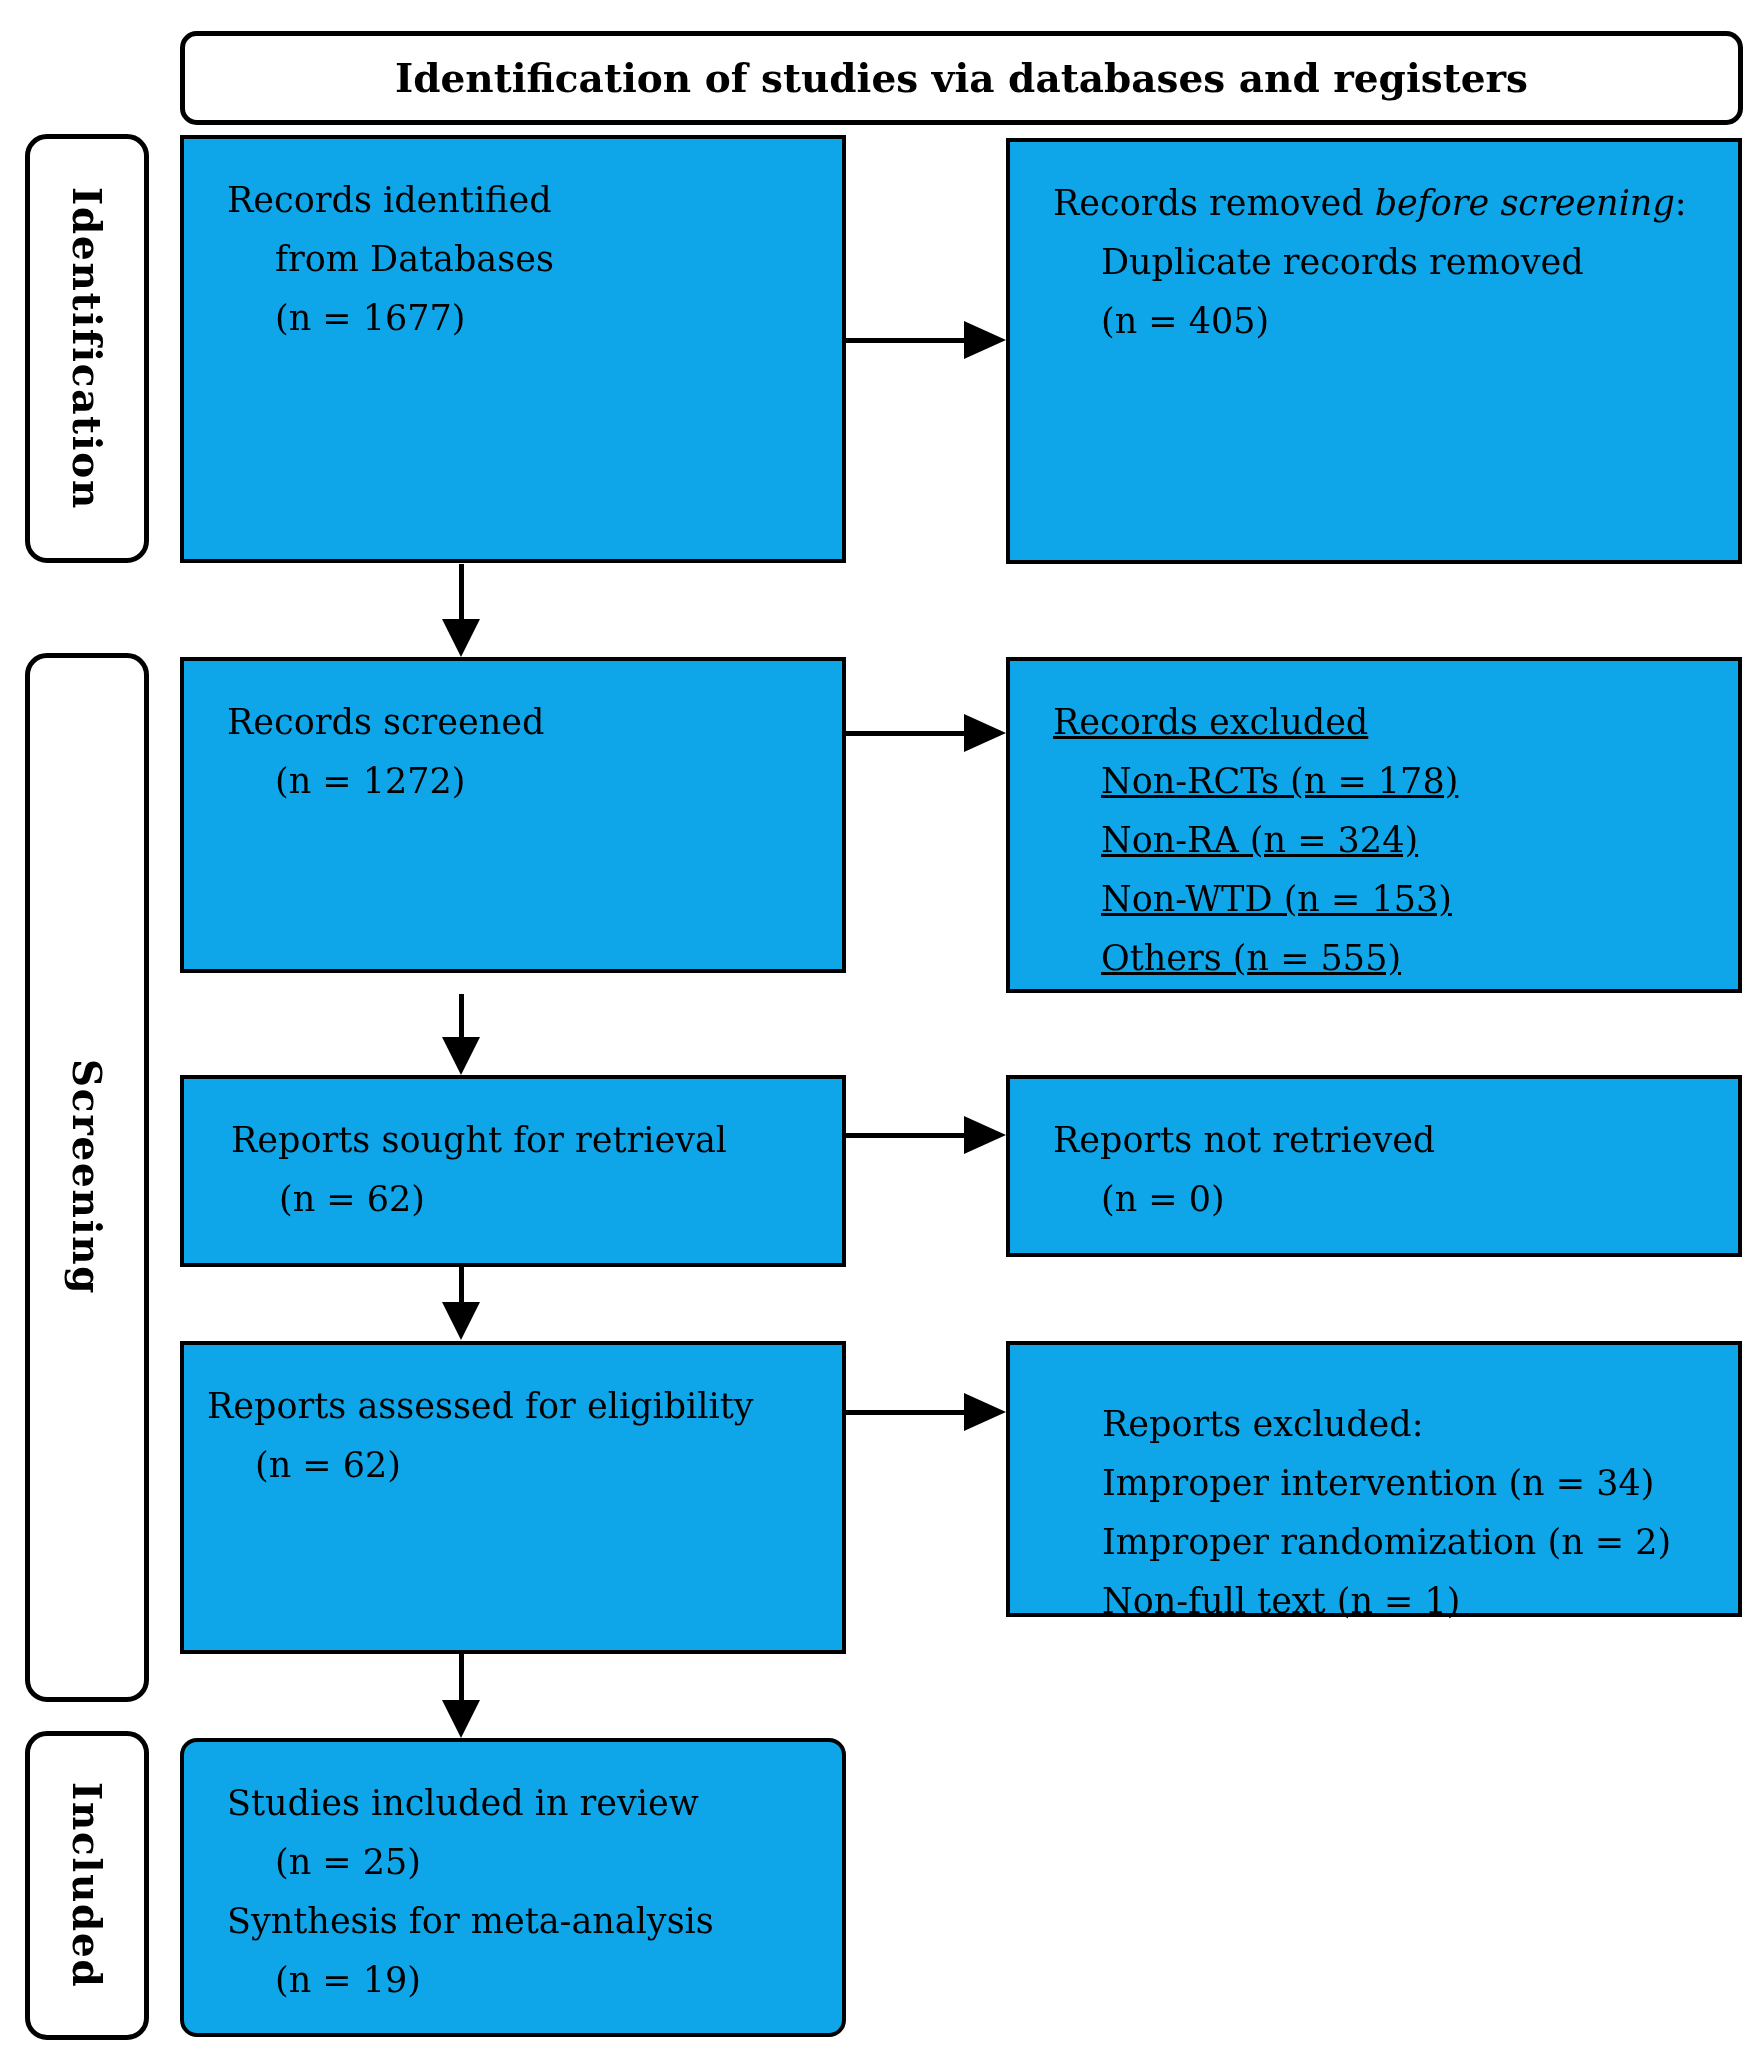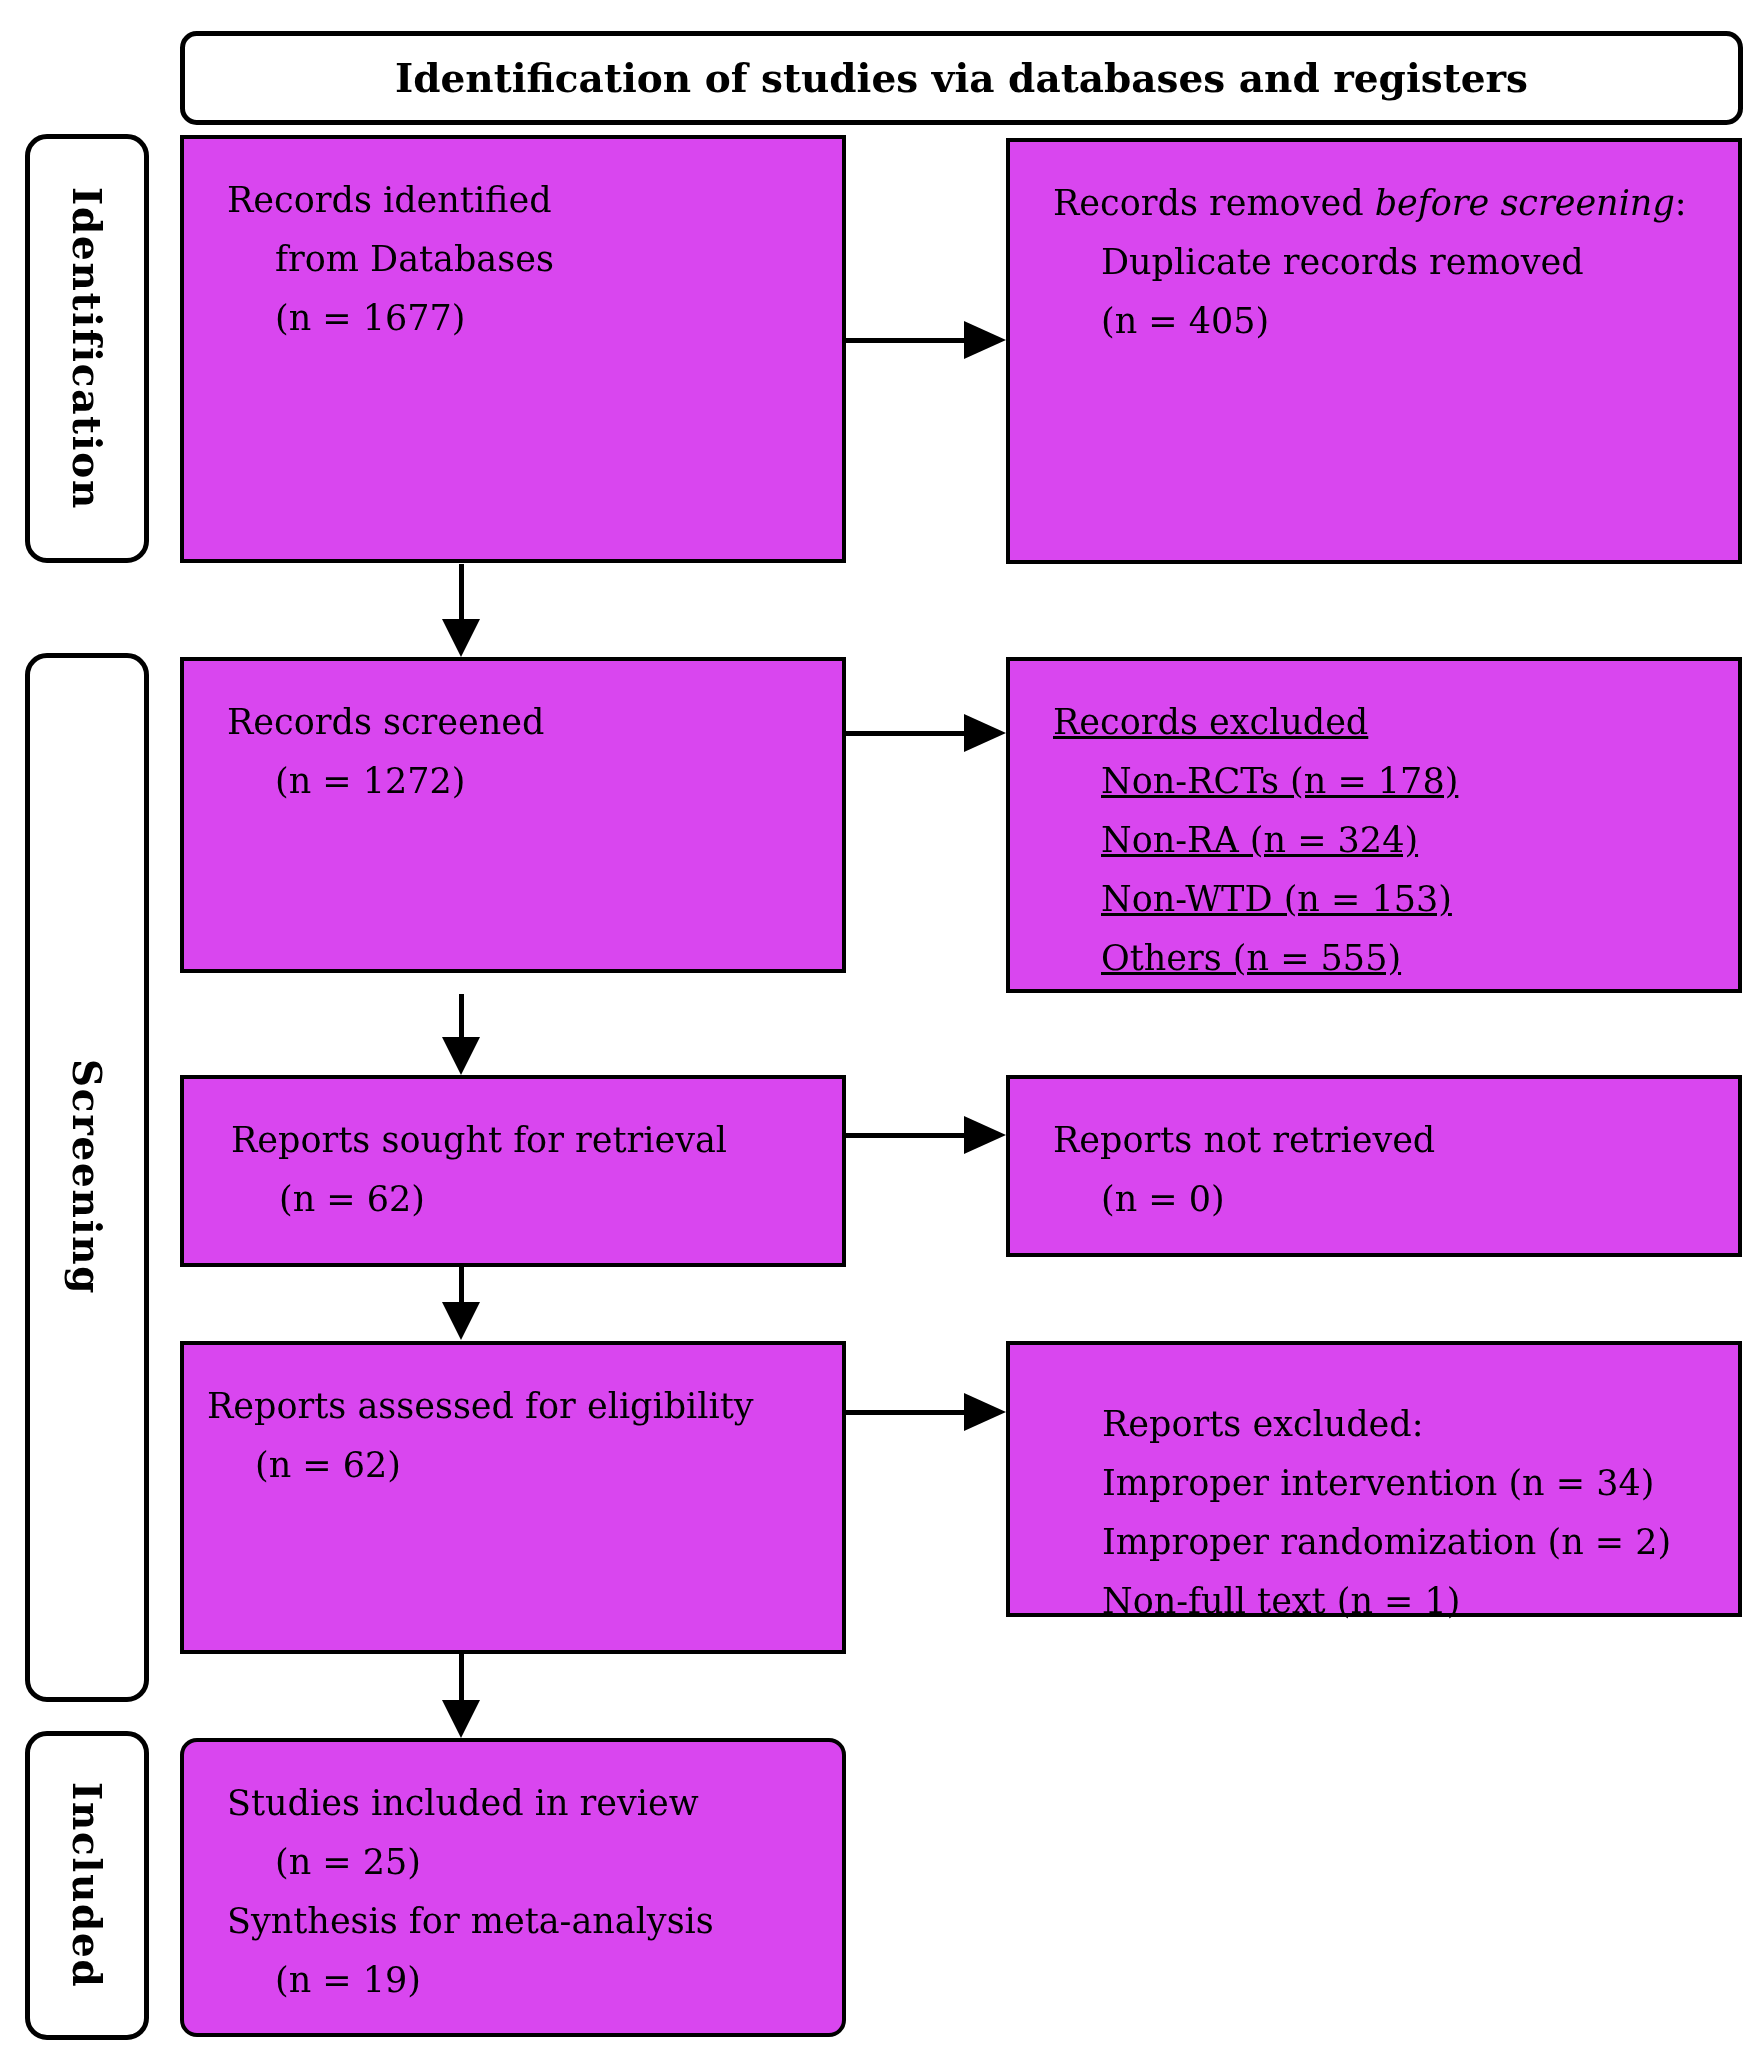--- a/index.html
+++ b/index.html
@@ -51,21 +51,21 @@
     writing-mode: vertical-rl;
     text-orientation: mixed;
     font-size: 39px;
     font-weight: 700;
     letter-spacing: 1.7px;
     white-space: nowrap;
   }
   .flowbox {
     position: absolute;
     border: 4.2px solid #000000;
-    background: #d946ef;
+    background: #0ea5e9;
     box-sizing: border-box;
     font-size: 35px;
     line-height: 59px;
     padding: 32px 23.4px 0 43px;
   }
   .flowbox .ind { padding-left: 48px; }
   .flowbox.uniform-indent { padding-left: 92px; padding-top: 50px; }
   .col-left  { left: 180px;  width: 666px; }
   .col-right { left: 1006px; width: 736px; }
   .em { font-style: italic; }

